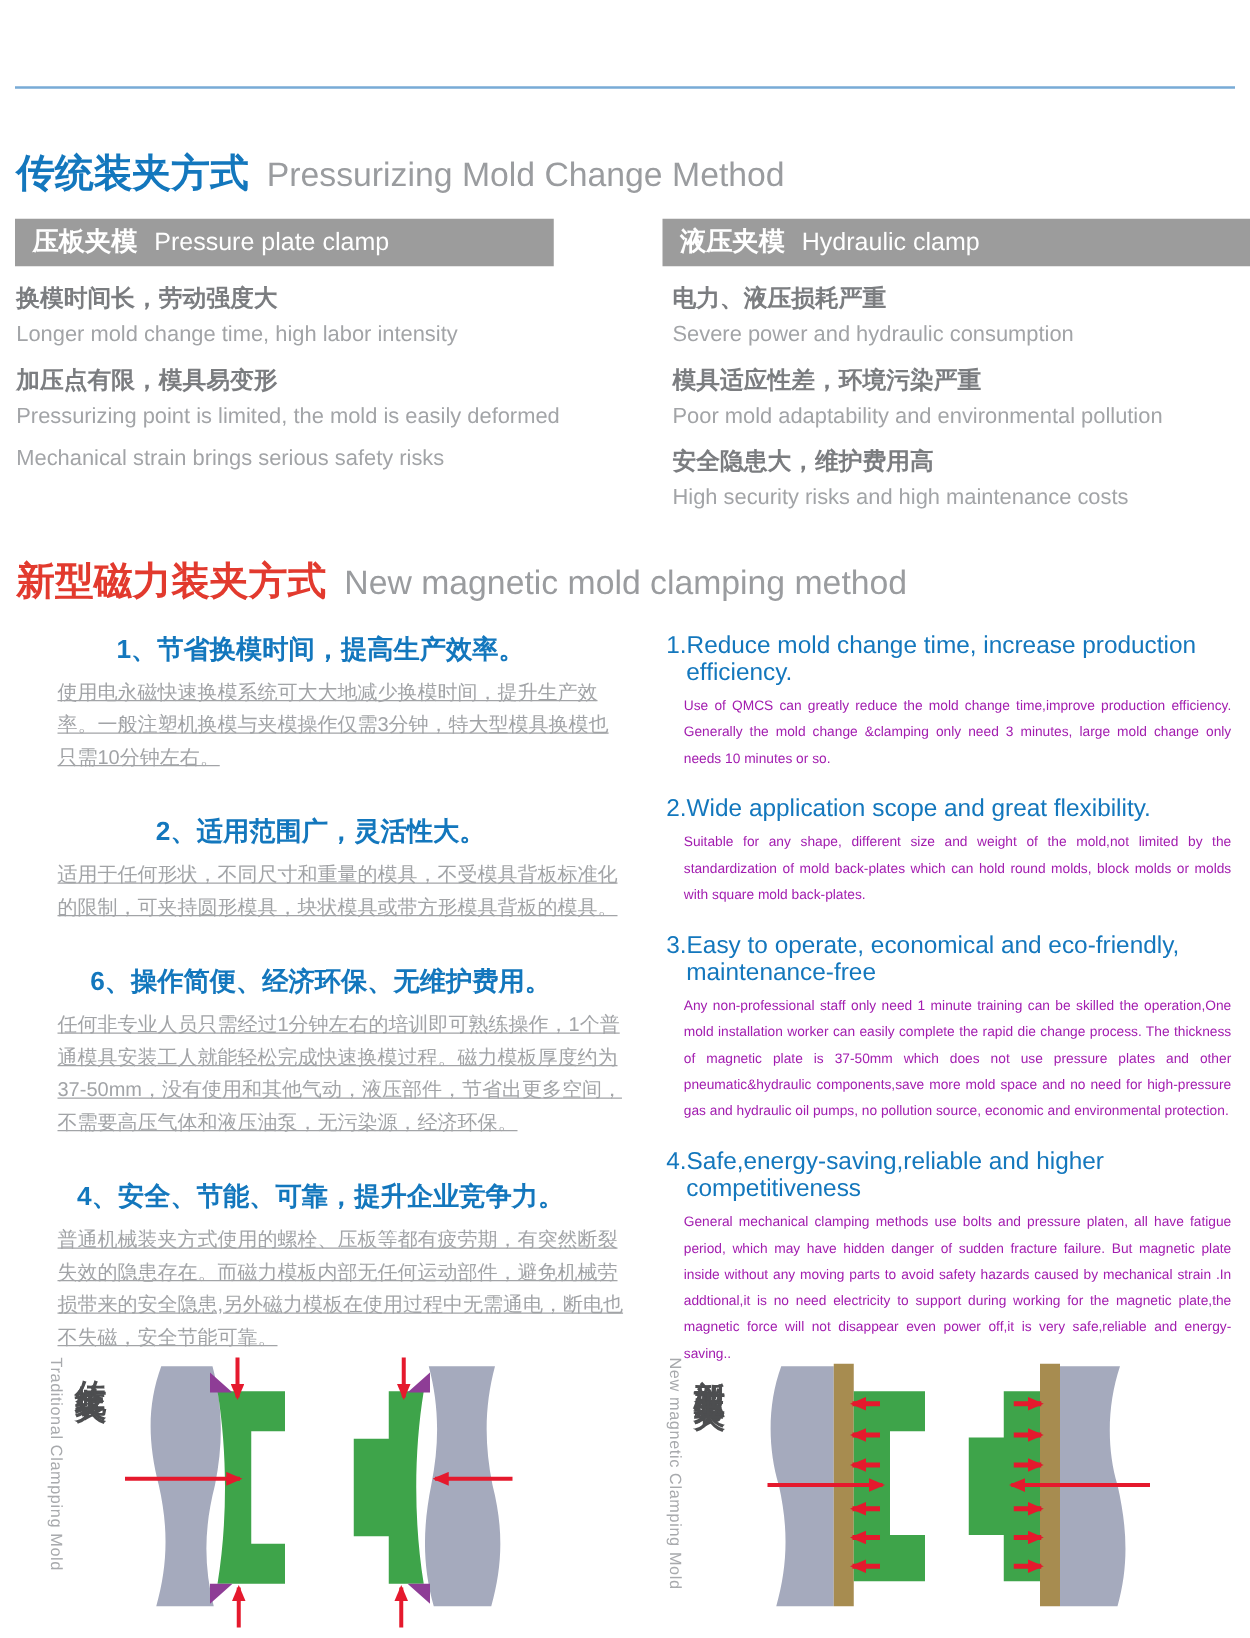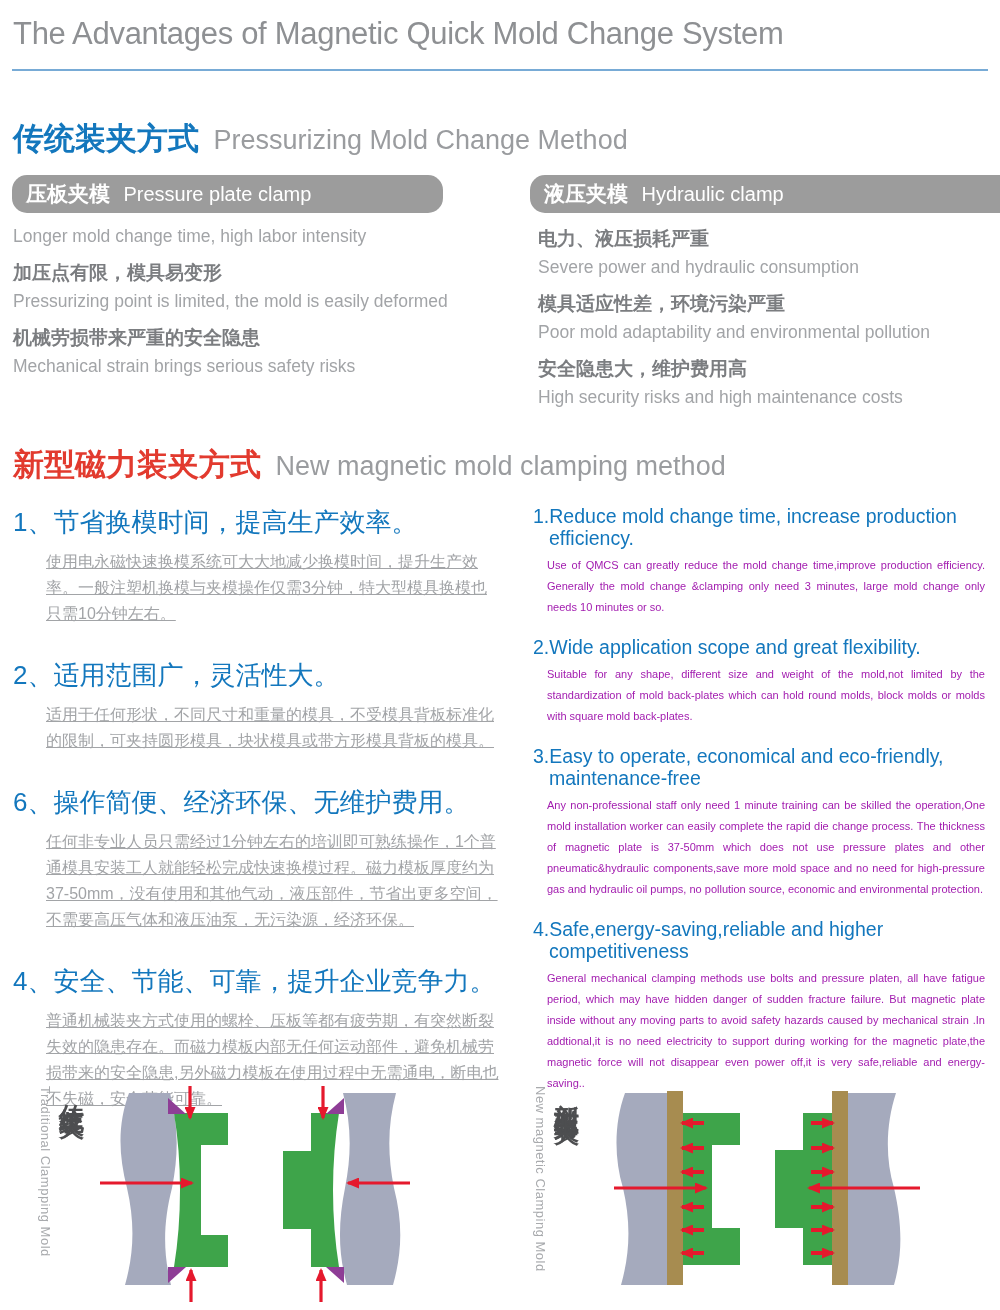--- a/index.html
+++ b/index.html
@@ -13,37 +13,37 @@
 
   
   .sec-head{position:absolute;left:13px;white-space:nowrap;}
   .sec-head .cn{font-size:31px;font-weight:bold;margin-top:37px;}
   .sec-head .en{font-size:27px;color:#9a9c9f;margin-left:10px;}
   .sec-head.trad{top:118px;} .sec-head.trad .cn{color:#1377bd;}
   .sec-head.magn{top:444px;} .sec-head.magn .cn{color:#e23a2e;}
 
   
   .bar{position:absolute;top:175px;height:38px;line-height:38px;background:#9c9c9c;
-       color:#fff;padding-left:14px;box-sizing:border-box;white-space:nowrap;border-radius:15px;}
+       color:#fff;padding-left:14px;box-sizing:border-box;white-space:nowrap;}
   .bar .cn{font-size:21px;font-weight:bold;}
   .bar .en{font-size:20px;margin-left:9px;}
   .bar.left{left:12px;width:431px;}
   .bar.right{left:530px;width:492px;}
 
   
   .trad-col{position:absolute;top:226px;width:500px;}
   .trad-col.c1{left:13px;} .trad-col.c2{left:538px;}
   .trad-item{margin-bottom:13px;}
   .trad-item .cn{font-size:19px;font-weight:bold;color:#7b7d80;margin-bottom:5px;}
   .trad-item .en{font-size:17.5px;color:#a2a4a7;}
 
   
   .mag-col-cn{position:absolute;left:13px;top:505px;width:487px;}
   .mag-item-cn{margin-bottom:31px;}
-  .mag-item-cn .t{font-size:26px;font-weight:normal;color:#1377bd;margin-bottom:9px;}
+  .mag-item-cn .t{font-size:21px;font-weight:bold;color:#1377bd;margin-bottom:9px;text-align:center;}
   .mag-item-cn .b{font-size:16px;line-height:26px;color:#a2a4a7;padding-left:33px;text-decoration:underline;}
 
   .mag-col-en{position:absolute;left:533px;top:505px;width:452px;}
   .mag-item-en{margin-bottom:18px;}
   .mag-item-en .t{font-size:19.5px;line-height:22px;color:#1377bd;
                   padding-left:16px;text-indent:-16px;margin-bottom:6px;}
   .mag-item-en .b{font-size:11px;line-height:21px;color:#a21caf;
                   text-align:justify;padding-left:14px;}
 
   
@@ -55,47 +55,46 @@
              font-size:13px;color:#a8aaad;letter-spacing:0.5px;}
   .diagram svg{position:absolute;left:0;top:0;}
   .platen{fill:#a5aabd;} .mold{fill:#3ea44a;} .clamp{fill:#8e3d96;} .magnet{fill:#a78c50;}
   .arrow{stroke:#e5192d;fill:none;}
 </style>
 </head>
 <body>
 
 <div id="page">
 
-  <div class="page-title">The Advantages of Magnetic Quick Mold Change System</div>
   <div class="title-divider"></div>
 
   <div class="sec-head trad">
     <span class="cn">传统装夹方式</span>
     <span class="en">Pressurizing Mold Change Method</span>
   </div>
 
   <div class="bar left">
     <span class="cn">压板夹模</span>
     <span class="en">Pressure plate clamp</span>
   </div>
   <div class="bar right">
     <span class="cn">液压夹模</span>
     <span class="en">Hydraulic clamp</span>
   </div>
 
   <div class="trad-col c1">
     <div class="trad-item">
+      <div class="cn">换模时间长，劳动强度大</div>
       <div class="en">Longer mold change time, high labor intensity</div>
     </div>
     <div class="trad-item">
       <div class="cn">加压点有限，模具易变形</div>
       <div class="en">Pressurizing point is limited, the mold is easily deformed</div>
     </div>
     <div class="trad-item">
-      <div class="cn">机械劳损带来严重的安全隐患</div>
       <div class="en">Mechanical strain brings serious safety risks</div>
     </div>
   </div>
   <div class="trad-col c2">
     <div class="trad-item">
       <div class="cn">电力、液压损耗严重</div>
       <div class="en">Severe power and hydraulic consumption</div>
     </div>
     <div class="trad-item">
       <div class="cn">模具适应性差，环境污染严重</div>

